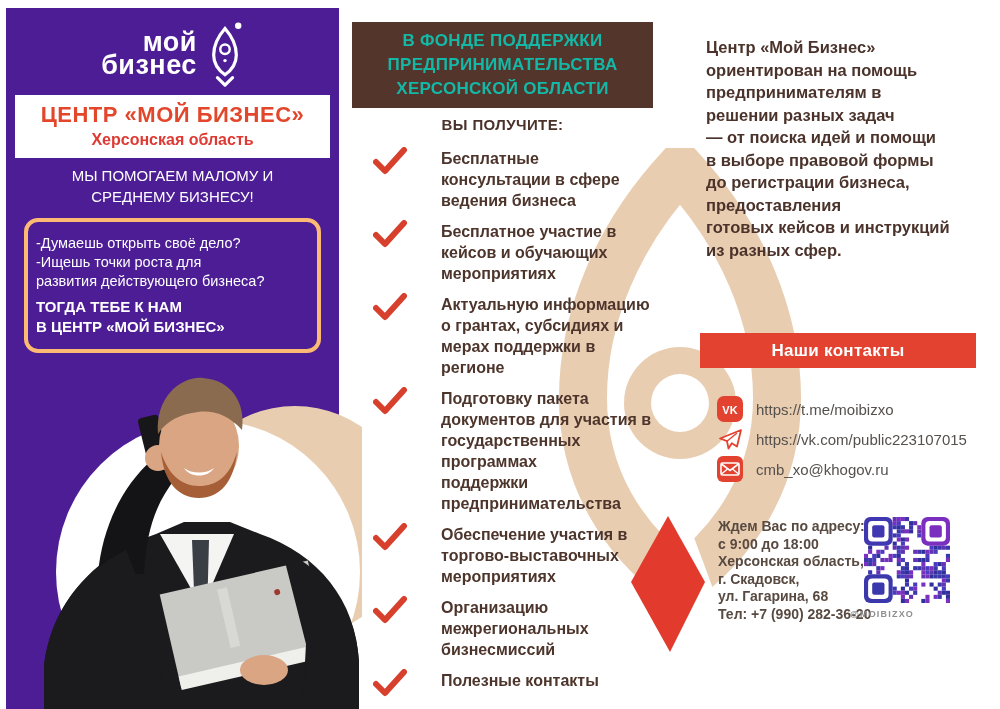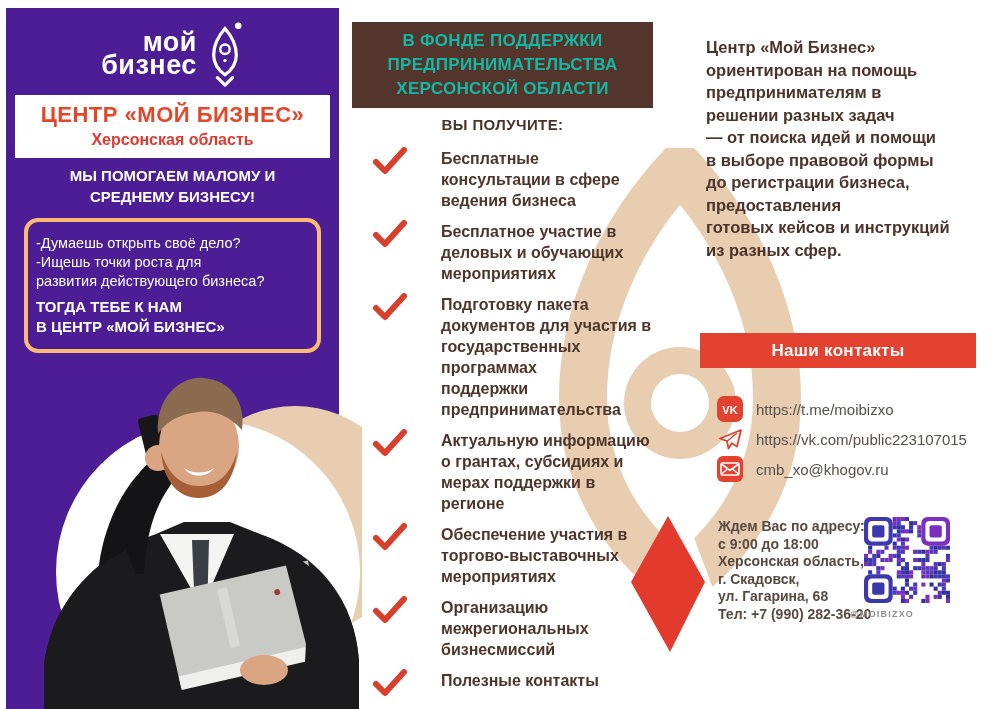--- a/index.html
+++ b/index.html
@@ -11,21 +11,21 @@
   
   .watermark{position:absolute;left:535px;top:148px;width:290px;height:540px;z-index:1;}
   
   .left-panel{position:absolute;left:6px;top:8px;width:333px;height:701px;background:#4c1d95;z-index:2;}
   .logo{position:absolute;top:12px;left:0;width:100%;display:flex;justify-content:center;align-items:center;gap:9px;}
   .logo-text{color:#fff;font-weight:bold;text-align:right;font-size:27px;line-height:23px;letter-spacing:.5px;}
   .title-box{position:absolute;top:87px;left:9px;right:9px;background:#fff;padding:7px 4px 9px;text-align:center;}
   .title-box .title{color:#E2472B;font-size:22px;font-weight:bold;letter-spacing:.5px;}
   .title-box .subtitle{color:#DE3A33;font-size:16px;font-weight:bold;margin-top:3px;}
   .slogan{position:absolute;top:157px;left:16px;right:16px;text-align:center;color:#fff;
-    font-weight:bold;font-size:15px;line-height:21px;white-space:pre-line;}
+    font-weight:normal;font-size:15px;line-height:21px;white-space:pre-line;}
   .question-box{position:absolute;top:210px;left:18px;right:18px;border:4px solid #fdba74;
     border-radius:14px;padding:12px 8px;text-align:left;color:#fff;}
   .q-line{font-size:14.5px;line-height:19px;white-space:pre-line;}
   .q-cta{font-weight:bold;font-size:15px;line-height:20px;margin-top:6px;white-space:pre-line;}
   .man{position:absolute;left:0px;top:356px;width:356px;height:353px;z-index:3;}
   
   .mid-header{position:absolute;left:352px;top:22px;width:301px;height:86px;background:#53352B;
     color:#14b8a6;display:flex;align-items:center;justify-content:center;text-align:center;
     font-weight:bold;font-size:17px;line-height:24px;letter-spacing:.3px;z-index:2;
     padding:0 12px;box-sizing:border-box;white-space:pre-line;}
@@ -142,43 +142,43 @@
         <div class="benefit-text">Бесплатные
 консультации в сфере
 ведения бизнеса</div>
       </div>
 
       <div class="benefit">
         <svg class="check" viewBox="0 0 34 28">
           <path d="M3,15 L12,24 L31,3" fill="none" stroke="#D6402C" stroke-width="6" stroke-linecap="round" stroke-linejoin="round"></path>
         </svg>
         <div class="benefit-text">Бесплатное участие в
-деловых и обучающих
+кейсов и обучающих
 мероприятиях</div>
+      </div>
+
+      <div class="benefit">
+        <svg class="check" viewBox="0 0 34 28">
+          <path d="M3,15 L12,24 L31,3" fill="none" stroke="#D6402C" stroke-width="6" stroke-linecap="round" stroke-linejoin="round"></path>
+        </svg>
+        <div class="benefit-text">Актуальную информацию
+о грантах, субсидиях и
+мерах поддержки в
+регионе</div>
       </div>
 
       <div class="benefit">
         <svg class="check" viewBox="0 0 34 28">
           <path d="M3,15 L12,24 L31,3" fill="none" stroke="#D6402C" stroke-width="6" stroke-linecap="round" stroke-linejoin="round"></path>
         </svg>
         <div class="benefit-text">Подготовку пакета
 документов для участия в
 государственных программах
 поддержки
 предпринимательства</div>
-      </div>
-
-      <div class="benefit">
-        <svg class="check" viewBox="0 0 34 28">
-          <path d="M3,15 L12,24 L31,3" fill="none" stroke="#D6402C" stroke-width="6" stroke-linecap="round" stroke-linejoin="round"></path>
-        </svg>
-        <div class="benefit-text">Актуальную информацию
-о грантах, субсидиях и
-мерах поддержки в
-регионе</div>
       </div>
 
       <div class="benefit">
         <svg class="check" viewBox="0 0 34 28">
           <path d="M3,15 L12,24 L31,3" fill="none" stroke="#D6402C" stroke-width="6" stroke-linecap="round" stroke-linejoin="round"></path>
         </svg>
         <div class="benefit-text">Обеспечение участия в
 торгово-выставочных
 мероприятиях</div>
       </div>

